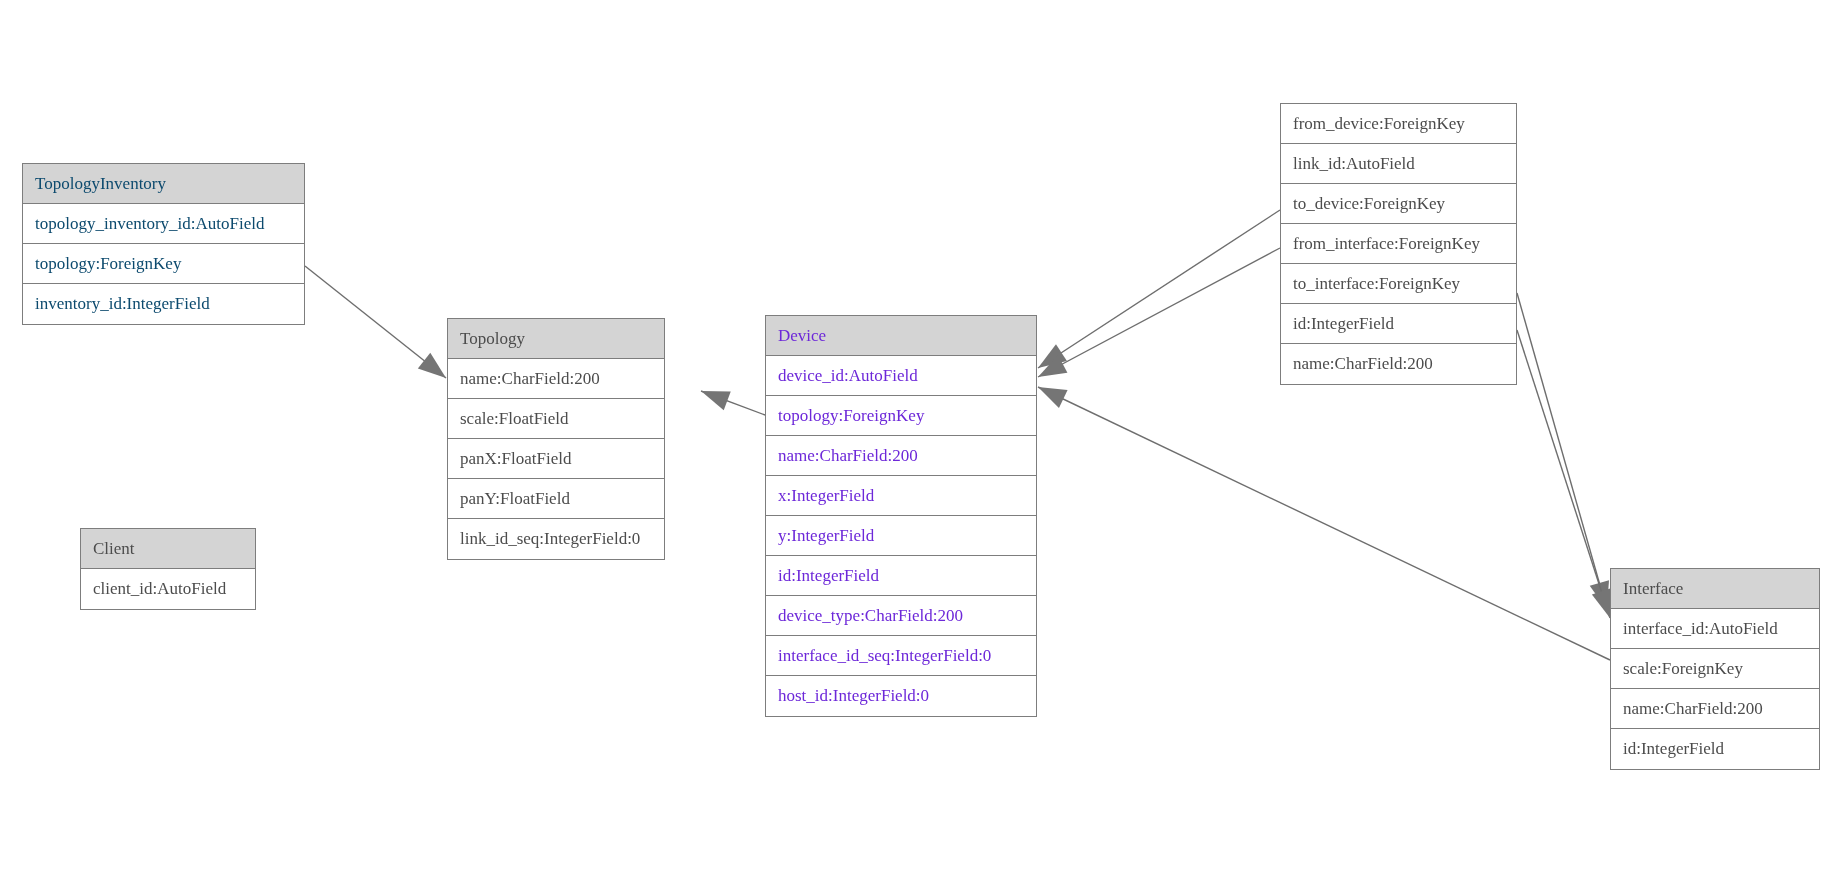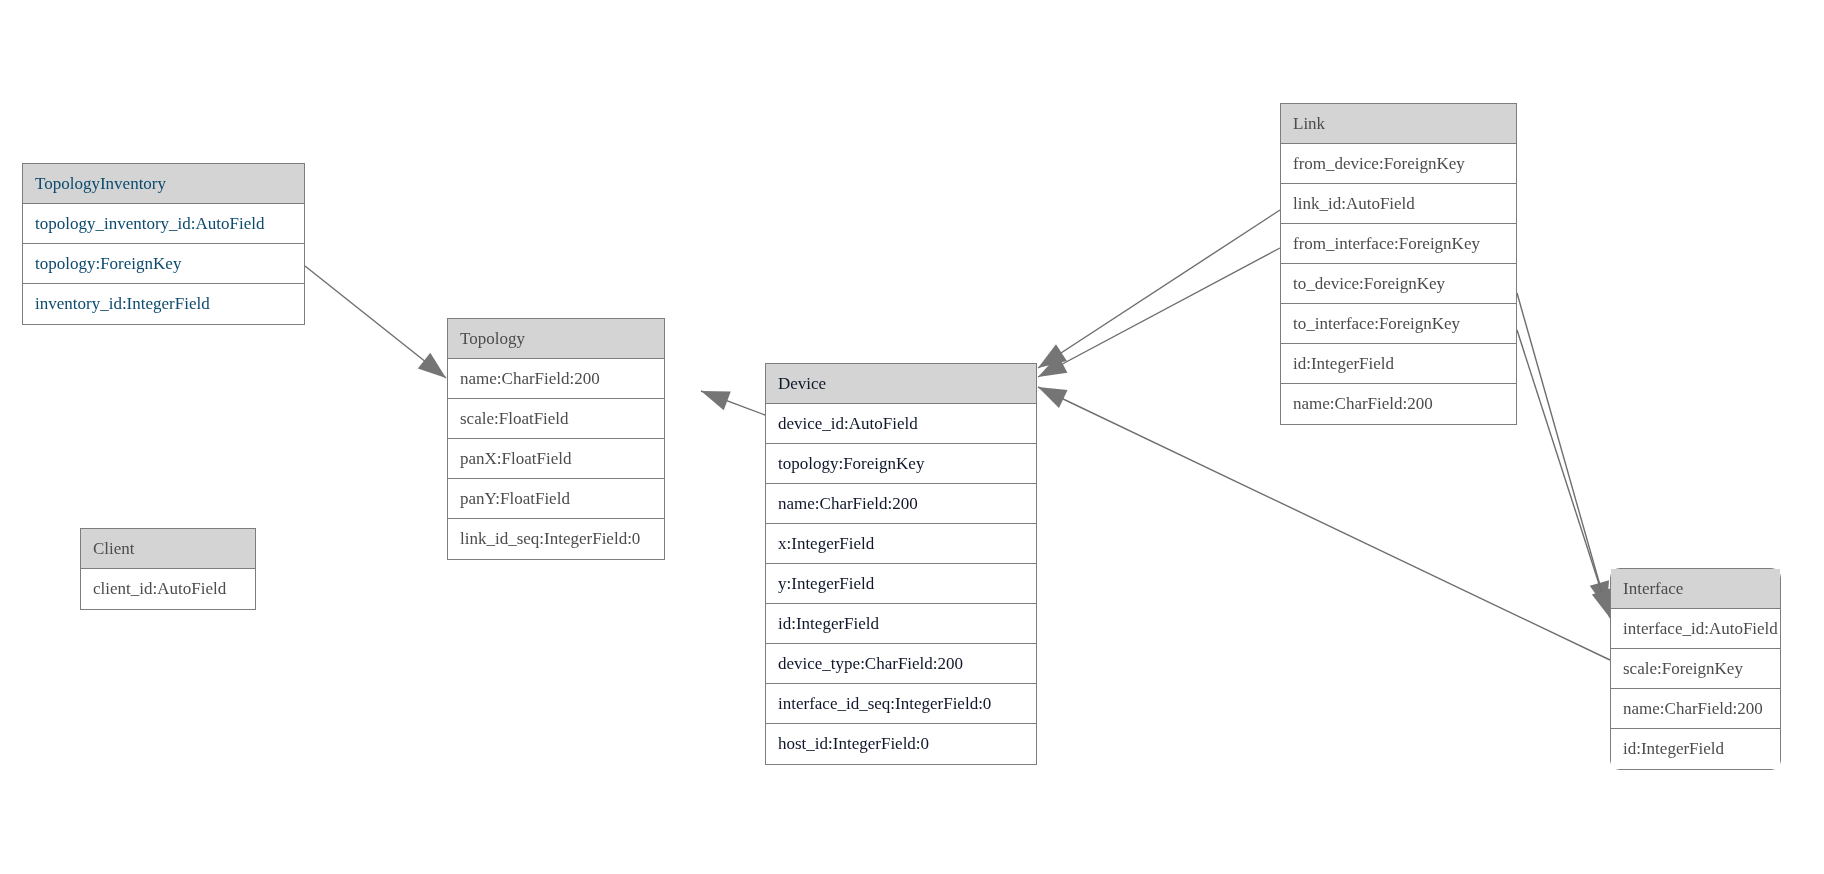--- a/index.html
+++ b/index.html
@@ -84,42 +84,41 @@
       <div class="entity-row" style="border-color: rgb(125, 125, 125);">name:CharField:200</div>
       <div class="entity-row" style="border-color: rgb(125, 125, 125);">scale:FloatField</div>
       <div class="entity-row" style="border-color: rgb(125, 125, 125);">panX:FloatField</div>
       <div class="entity-row" style="border-color: rgb(125, 125, 125);">panY:FloatField</div>
       <div class="entity-row" style="border-color: rgb(125, 125, 125);">link_id_seq:IntegerField:0</div>
     </div>
     <div class="entity" style="left: 80px; top: 528px; width: 176px; border-color: rgb(125, 125, 125); color: rgb(76, 76, 76);">
       <div class="entity-header" style="background: rgb(212, 212, 212); border-color: rgb(125, 125, 125);">Client</div>
       <div class="entity-row" style="border-color: rgb(125, 125, 125);">client_id:AutoField</div>
     </div>
-    <div class="entity" style="left: 765px; top: 315px; width: 272px; border-color: rgb(125, 125, 125); color: #0f172a; margin-top: 48px;">
+    <div class="entity" style="left: 765px; top: 315px; width: 272px; border-color: rgb(125, 125, 125); color: #6d28d9;">
       <div class="entity-header" style="background: rgb(212, 212, 212); border-color: rgb(125, 125, 125);">Device</div>
       <div class="entity-row" style="border-color: rgb(125, 125, 125);">device_id:AutoField</div>
       <div class="entity-row" style="border-color: rgb(125, 125, 125);">topology:ForeignKey</div>
       <div class="entity-row" style="border-color: rgb(125, 125, 125);">name:CharField:200</div>
       <div class="entity-row" style="border-color: rgb(125, 125, 125);">x:IntegerField</div>
       <div class="entity-row" style="border-color: rgb(125, 125, 125);">y:IntegerField</div>
       <div class="entity-row" style="border-color: rgb(125, 125, 125);">id:IntegerField</div>
       <div class="entity-row" style="border-color: rgb(125, 125, 125);">device_type:CharField:200</div>
       <div class="entity-row" style="border-color: rgb(125, 125, 125);">interface_id_seq:IntegerField:0</div>
       <div class="entity-row" style="border-color: rgb(125, 125, 125);">host_id:IntegerField:0</div>
     </div>
     <div class="entity" style="left: 1280px; top: 103px; width: 237px; border-color: rgb(125, 125, 125); color: rgb(76, 76, 76);">
-      <div class="entity-header" style="background: rgb(212, 212, 212); border-color: rgb(125, 125, 125);">Link</div>
       <div class="entity-row" style="border-color: rgb(125, 125, 125);">from_device:ForeignKey</div>
       <div class="entity-row" style="border-color: rgb(125, 125, 125);">link_id:AutoField</div>
+      <div class="entity-row" style="border-color: rgb(125, 125, 125);">to_device:ForeignKey</div>
       <div class="entity-row" style="border-color: rgb(125, 125, 125);">from_interface:ForeignKey</div>
-      <div class="entity-row" style="border-color: rgb(125, 125, 125);">to_device:ForeignKey</div>
       <div class="entity-row" style="border-color: rgb(125, 125, 125);">to_interface:ForeignKey</div>
       <div class="entity-row" style="border-color: rgb(125, 125, 125);">id:IntegerField</div>
       <div class="entity-row" style="border-color: rgb(125, 125, 125);">name:CharField:200</div>
     </div>
-    <div class="entity" style="left: 1610px; top: 568px; width: 171px; border-color: rgb(125, 125, 125); color: rgb(76, 76, 76); border-radius: 10px;">
+    <div class="entity" style="left: 1610px; top: 568px; width: 210px; border-color: rgb(125, 125, 125); color: rgb(76, 76, 76);">
       <div class="entity-header" style="background: rgb(212, 212, 212); border-color: rgb(125, 125, 125);">Interface</div>
       <div class="entity-row" style="border-color: rgb(125, 125, 125);">interface_id:AutoField</div>
       <div class="entity-row" style="border-color: rgb(125, 125, 125);">scale:ForeignKey</div>
       <div class="entity-row" style="border-color: rgb(125, 125, 125);">name:CharField:200</div>
       <div class="entity-row" style="border-color: rgb(125, 125, 125);">id:IntegerField</div>
     </div>
   </div>
 
 </body></html>

